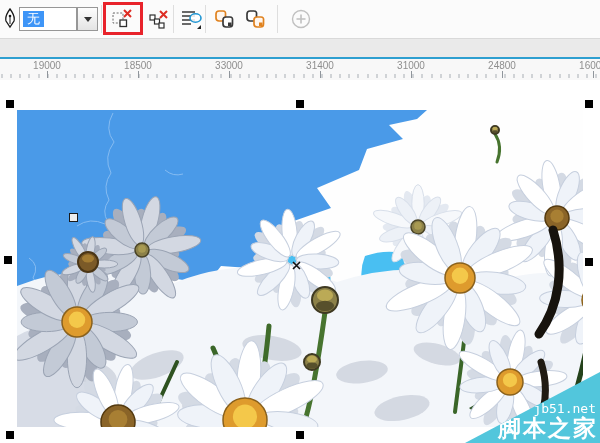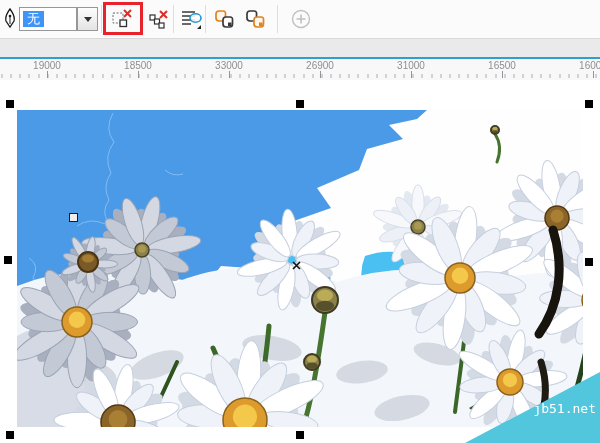--- a/index.html
+++ b/index.html
@@ -122,23 +122,23 @@
       </svg>
     </button>
   </div>
 
   <div class="gray-strip"></div>
   <div class="blue-line"></div>
   <div class="ruler">
     <span class="rlabel" style="left:47px">19000</span>
     <span class="rlabel" style="left:138px">18500</span>
     <span class="rlabel" style="left:229px">33000</span>
-    <span class="rlabel" style="left:320px">26900</span>
+    <span class="rlabel" style="left:320px">31400</span>
     <span class="rlabel" style="left:411px">31000</span>
-    <span class="rlabel" style="left:502px">16500</span>
+    <span class="rlabel" style="left:502px">24800</span>
     <span class="rlabel" style="left:593px">16000</span>
     <div class="ticks-minor"></div>
     <div class="tick-major" style="left:47px"></div>
     <div class="tick-major" style="left:138px"></div>
     <div class="tick-major" style="left:229px"></div>
     <div class="tick-major" style="left:320px"></div>
     <div class="tick-major" style="left:411px"></div>
     <div class="tick-major" style="left:502px"></div>
     <div class="tick-major" style="left:593px"></div>
   </div>
@@ -497,15 +497,16 @@
     <div class="handle" style="left:585px;top:351px"></div>
 
     <div class="node-marker"></div>
 
     <svg class="center-x" width="10" height="10" viewBox="0 0 10 10">
       <path d="M1,1 L8,8 M8,1 L1,8" stroke="#111" stroke-width="1.6"></path>
     </svg>
 
     <div class="watermark">
       <span class="wm-site">jb51.net</span>
+      <span class="wm-brand">脚本之家</span>
     </div>
   </div>
 </div>
 
 </body></html>

